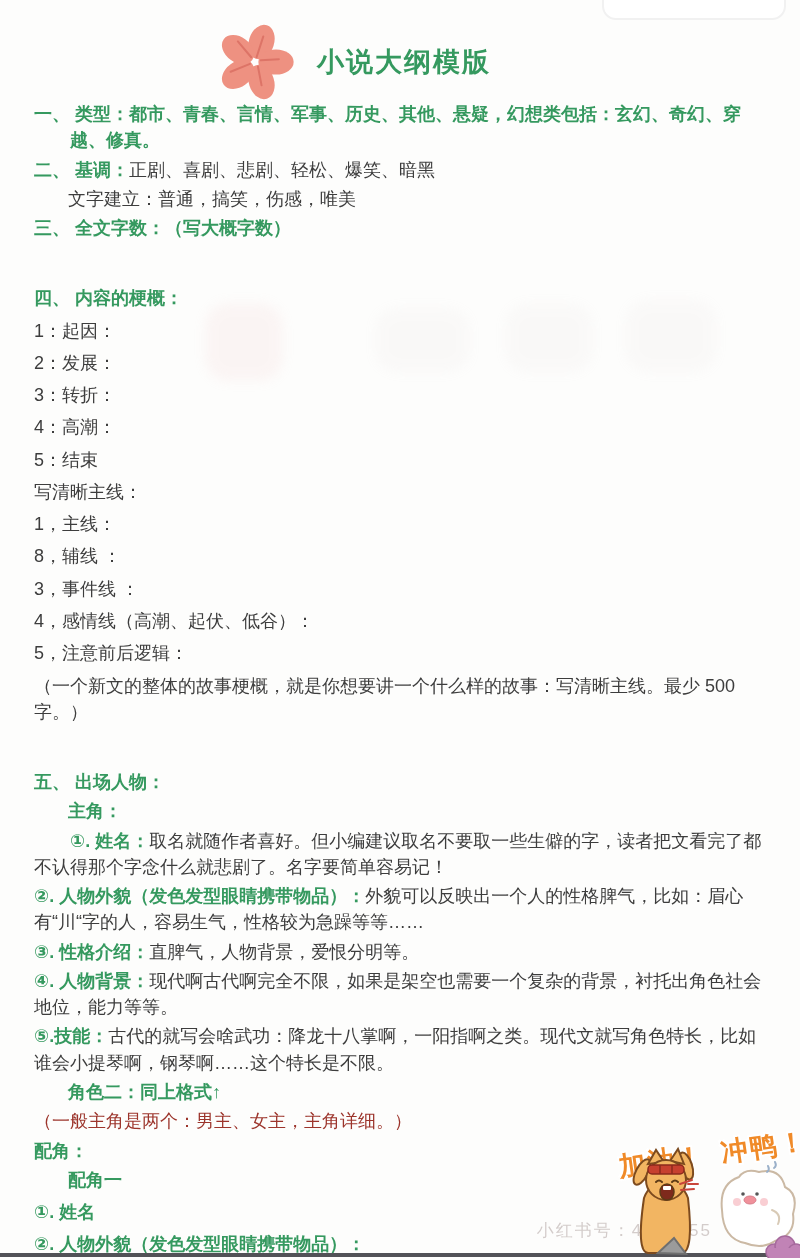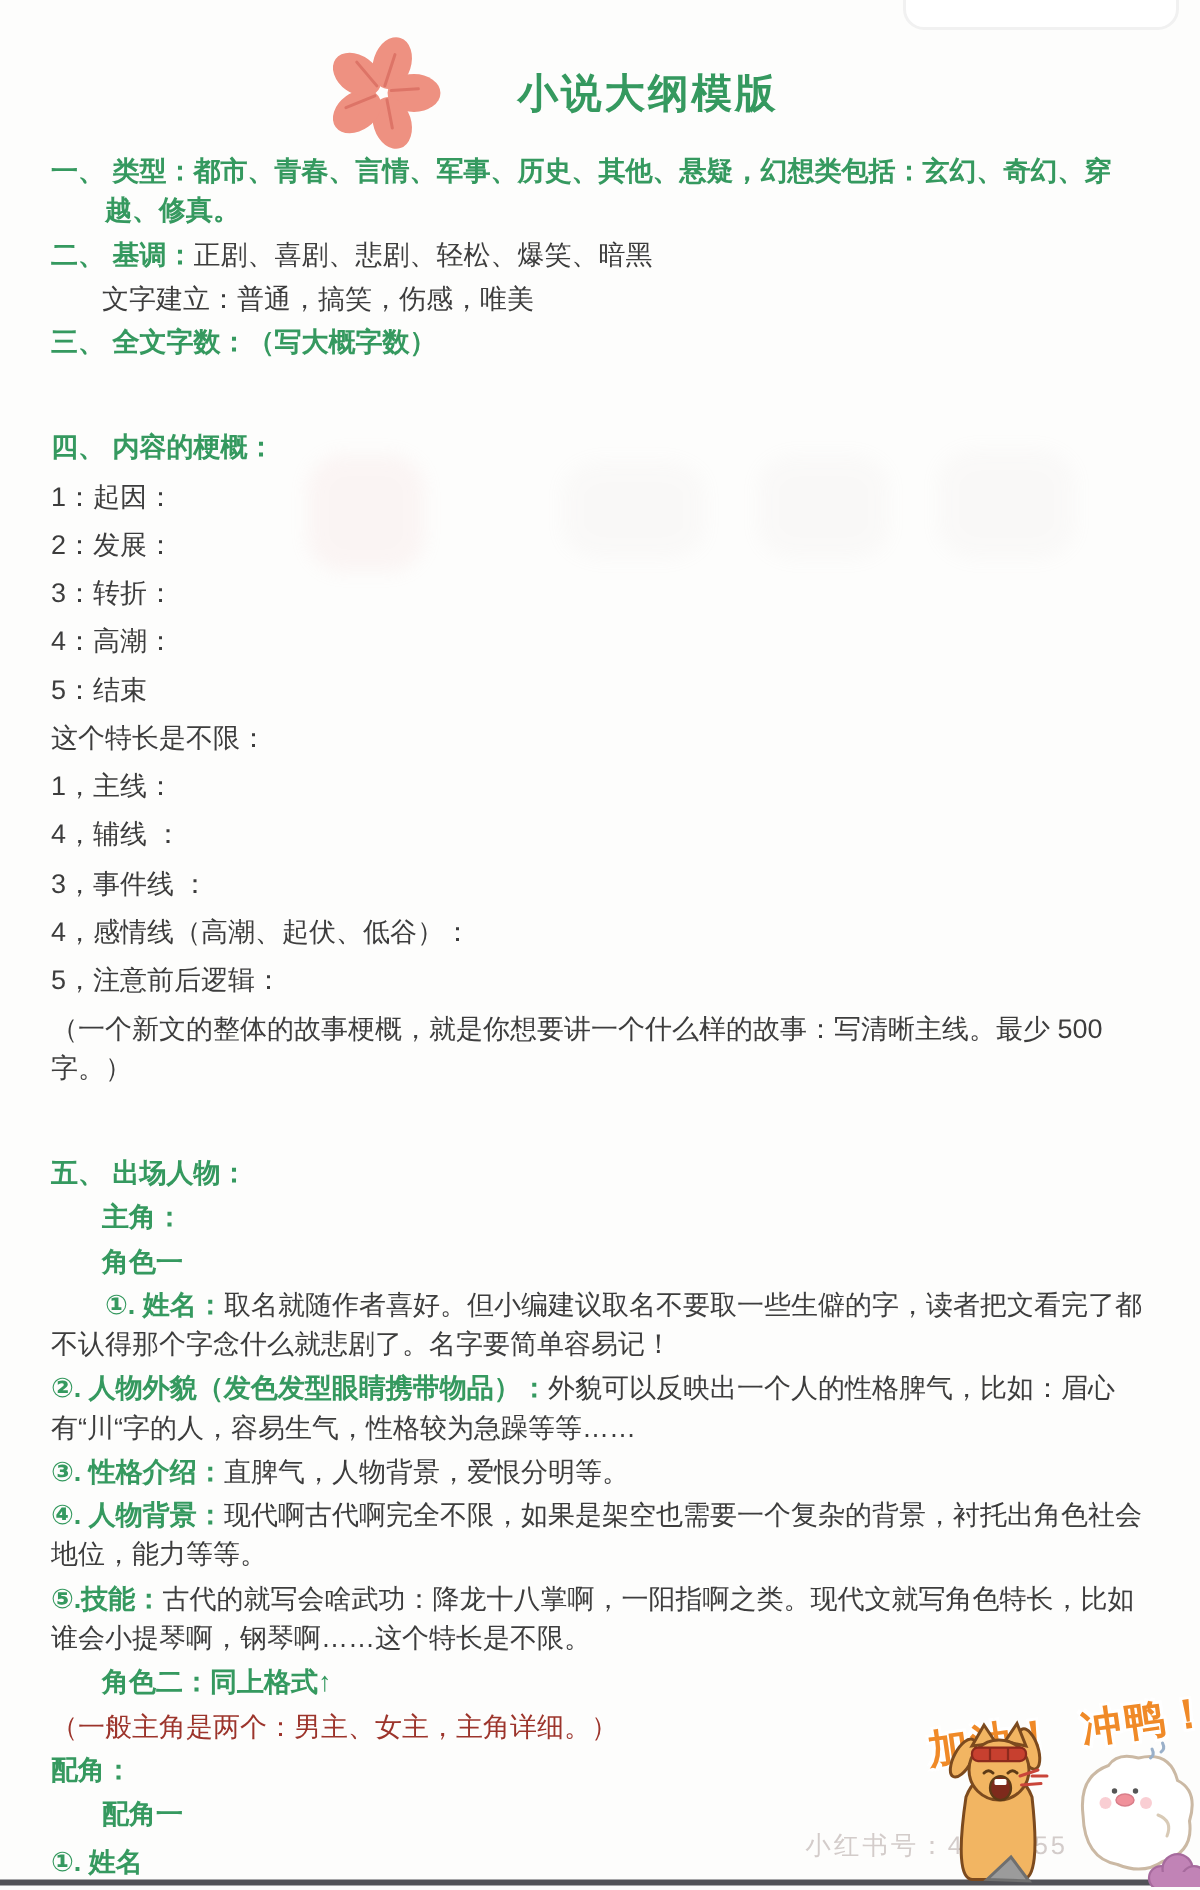--- a/index.html
+++ b/index.html
@@ -12,21 +12,21 @@
     --green:#35995f;
     --dark:#3d3d3d;
     --red:#9c342b;
   }
   
   .top-ghost-box{
     position:absolute;top:-16px;right:14px;width:180px;height:32px;
     border:2px solid #f1f1f1;border-radius:14px;background:#fff;
   }
   .title-row{
-    position:absolute;top:20px;left:213px;display:flex;align-items:center;gap:48px;font-family:Liberation Serif, serif;
+    position:absolute;top:20px;left:213px;display:flex;align-items:center;gap:20px;font-family:Liberation Serif, serif;
   }
   .flower{width:84px;height:84px;}
   .page-title{
     font-size:27px;font-weight:700;color:var(--green);letter-spacing:2px;
   }
   .doc-body{
     position:absolute;top:98px;left:34px;width:734px;
     font-size:18px;color:var(--dark);
   }
   p.line{margin:3px 0;line-height:1.46;}
@@ -92,30 +92,29 @@
     <p class="line hang"><span class="seg g">一、 类型：都市、青春、言情、军事、历史、其他、悬疑，幻想类包括：玄幻、奇幻、穿越、修真。</span></p>
     <p class="line hang"><span class="seg g">二、 基调：</span><span class="seg d">正剧、喜剧、悲剧、轻松、爆笑、暗黑</span></p>
     <p class="line ind1"><span class="seg d">文字建立：普通，搞笑，伤感，唯美</span></p>
     <p class="line hang"><span class="seg g">三、 全文字数：（写大概字数）</span></p>
     <p class="line hang gap"><span class="seg g">四、 内容的梗概：</span></p>
     <p class="line sp"><span class="seg d">1：起因：</span></p>
     <p class="line sp"><span class="seg d">2：发展：</span></p>
     <p class="line sp"><span class="seg d">3：转折：</span></p>
     <p class="line sp"><span class="seg d">4：高潮：</span></p>
     <p class="line sp"><span class="seg d">5：结束</span></p>
-    <p class="line sp"><span class="seg d">这个特长是不限：</span></p>
+    <p class="line sp"><span class="seg d">写清晰主线：</span></p>
     <p class="line sp"><span class="seg d">1，主线：</span></p>
-    <p class="line sp"><span class="seg d">4，辅线 ：</span></p>
+    <p class="line sp"><span class="seg d">8，辅线 ：</span></p>
     <p class="line sp"><span class="seg d">3，事件线 ：</span></p>
     <p class="line sp"><span class="seg d">4，感情线（高潮、起伏、低谷）：</span></p>
     <p class="line sp"><span class="seg d">5，注意前后逻辑：</span></p>
     <p class="line sp"><span class="seg d">（一个新文的整体的故事梗概，就是你想要讲一个什么样的故事：写清晰主线。最少 500 字。）</span></p>
     <p class="line hang gap"><span class="seg g">五、 出场人物：</span></p>
     <p class="line ind1"><span class="seg g">主角：</span></p>
-    <p class="line ind1"><span class="seg g">角色一</span></p>
     <p class="line pind"><span class="seg g">①. 姓名：</span><span class="seg d">取名就随作者喜好。但小编建议取名不要取一些生僻的字，读者把文看完了都不认得那个字念什么就悲剧了。名字要简单容易记！</span></p>
     <p class="line"><span class="seg g">②. 人物外貌（发色发型眼睛携带物品）：</span><span class="seg d">外貌可以反映出一个人的性格脾气，比如：眉心有“川“字的人，容易生气，性格较为急躁等等……</span></p>
     <p class="line"><span class="seg g">③. 性格介绍：</span><span class="seg d">直脾气，人物背景，爱恨分明等。</span></p>
     <p class="line"><span class="seg g">④. 人物背景：</span><span class="seg d">现代啊古代啊完全不限，如果是架空也需要一个复杂的背景，衬托出角色社会地位，能力等等。</span></p>
     <p class="line"><span class="seg g">⑤.技能：</span><span class="seg d">古代的就写会啥武功：降龙十八掌啊，一阳指啊之类。现代文就写角色特长，比如谁会小提琴啊，钢琴啊……这个特长是不限。</span></p>
     <p class="line ind1"><span class="seg g">角色二：同上格式↑</span></p>
     <p class="line"><span class="seg r">（一般主角是两个：男主、女主，主角详细。）</span></p>
     <p class="line"><span class="seg g">配角：</span></p>
     <p class="line ind1"><span class="seg g">配角一</span></p>
     <p class="line sp"><span class="seg g">①. 姓名</span></p>

